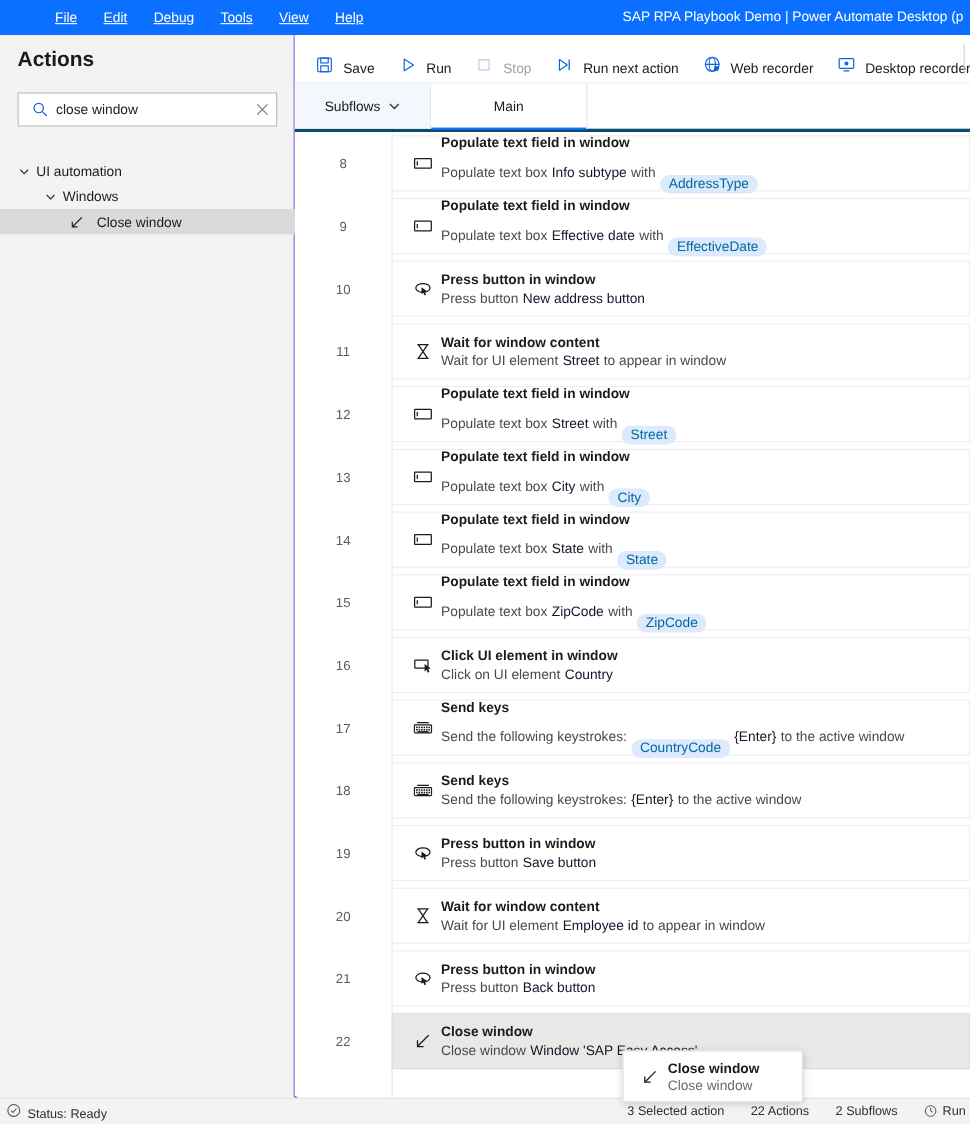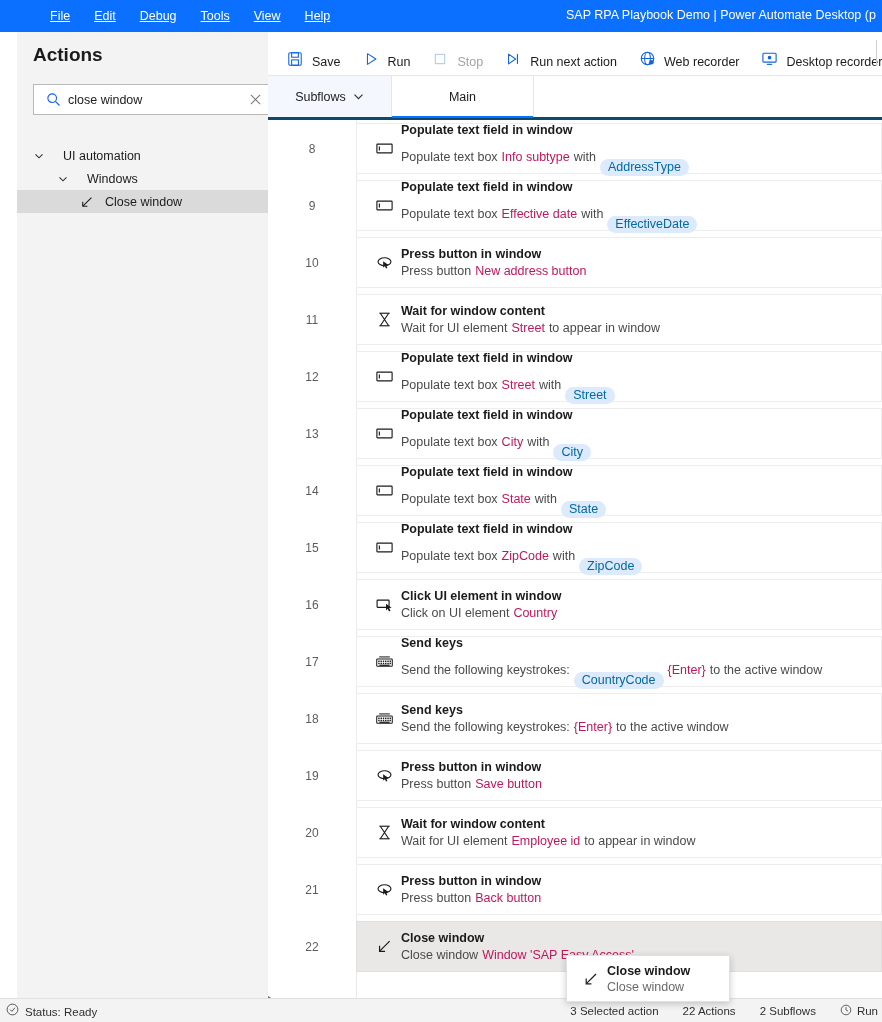--- a/index.html
+++ b/index.html
@@ -24,23 +24,23 @@
     white-space: nowrap; cursor: default; text-decoration: underline;
   }
   .title-text {
     position: absolute; left: 566px; top: 8px;
     font-size: 12.5px; color: #ffffff; white-space: nowrap;
     overflow: hidden; width: 316px;
   }
 
   
   .actions-panel {
-    position: absolute; top: 32px; left: 17px; width: 268px; height: 966px;
+    position: absolute; top: 32px; left: 0; width: 268px; height: 966px;
     background: #f3f3f3;
-    border-right: 7px solid #6d28d9;
+    border-right: 1px solid #6d28d9;
   }
   .actions-title {
     position: absolute; top: 12px; left: 16px;
     font-size: 19px; font-weight: bold; color: #1b1b1b;
   }
   .search-wrap {
     position: absolute; top: 52px; left: 16px;
     width: 236px; height: 31px;
     background: #ffffff; border: 1px solid #b9b9b9;
     display: flex; align-items: center;
@@ -63,21 +63,21 @@
   .tree { position: absolute; top: 112px; left: 0; width: 268px; }
   .tree-node {
     display: flex; align-items: center; height: 23px;
     font-size: 12.5px; color: #1b1b1b; cursor: default;
   }
   .tree-node.lvl0 { padding-left: 14px; }
   .tree-node.lvl1 { padding-left: 38px; }
   .tree-node.lvl2 { padding-left: 62px; }
   .tree-node.selected { background: #dadada; }
   .chev { width: 16px; display: inline-flex; align-items: center; justify-content: center; }
-  .tree-label { margin-left: 16px; }
+  .tree-label { margin-left: 3px; }
   .tree-node.lvl2 .tree-label { margin-left: 10px; }
 
   
   .right-pane {
     position: absolute; top: 32px; left: 268px;
     width: 614px; height: 966px; background: #ffffff;
   }
   .toolbar {
     position: absolute; top: 0; left: 0; width: 614px; height: 44px;
     display: flex; align-items: center;
@@ -152,21 +152,21 @@
   }
   .row-text { display: flex; flex-direction: column; justify-content: center; }
   .row-title {
     font-size: 12.5px; font-weight: bold; color: #1b1b1b;
     line-height: 17px; white-space: nowrap;
   }
   .row-desc {
     font-size: 12.5px; color: #4a4a4a; line-height: 17px;
     white-space: nowrap; display: flex; align-items: center; gap: 4px;
   }
-  .lnk { color: #be185d; }
+  .lnk { color: #0f172a; }
   .pill {
     background: #dceafc; color: #0369a1;
     border-radius: 9px; padding: 1px 8px; font-size: 12.5px;
     display: inline-block; line-height: 15px; margin-top: 20px;
   }
   .drop-arrow {
     position: absolute; width: 0; height: 0;
     border-top: 5px solid transparent;
     border-bottom: 5px solid transparent;
     border-left: 8px solid #6d6d6d;

